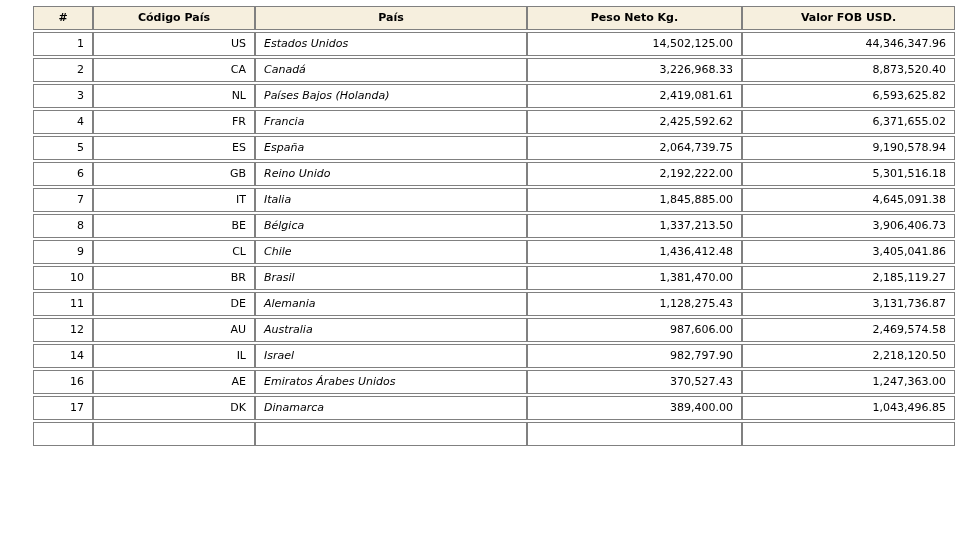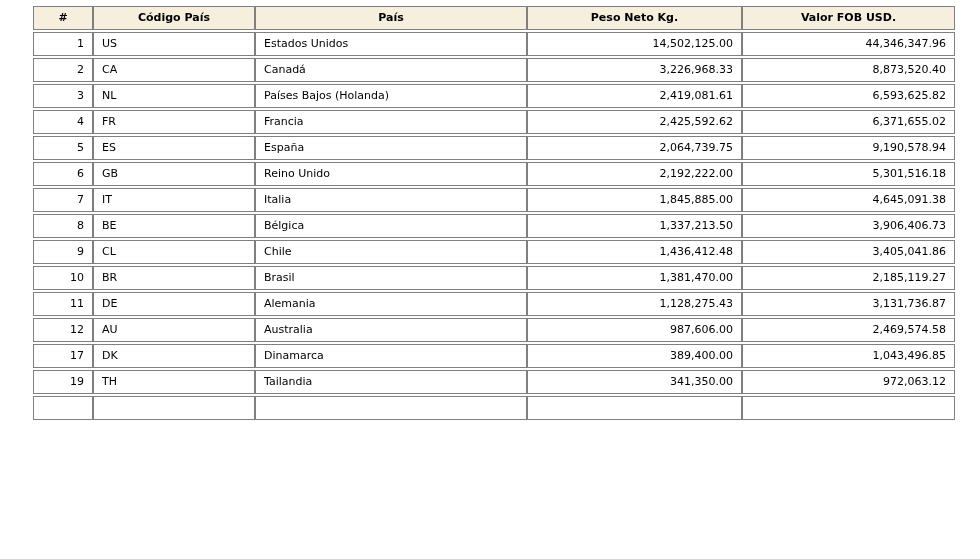--- a/index.html
+++ b/index.html
@@ -37,22 +37,22 @@
     color: #000000;
     background: #ffffff;
   }
   table.grid th {
     background: #F6EFDE;
     font-weight: bold;
     text-align: center;
     color: #000000;
   }
   .al-r { text-align: right; }
-  .al-c { text-align: left; }
-  .al-l { text-align: left; }
+  .al-c { text-align: right; }
+  .al-l { text-align: left; font-style: italic; }
 </style>
 </head>
 <body>
 
 <div class="report-wrap">
   <table class="grid">
     <colgroup>
       <col style="width:60px">
       <col style="width:162px">
       <col style="width:272px">
@@ -147,32 +147,39 @@
     <td class="al-r">3,131,736.87</td>
   </tr>
         <tr>
     <td class="al-r">12</td>
     <td class="al-c">AU</td>
     <td class="al-l">Australia</td>
     <td class="al-r">987,606.00</td>
     <td class="al-r">2,469,574.58</td>
   </tr>
         <tr>
+    <td class="al-r">14</td>
+    <td class="al-c">IL</td>
+    <td class="al-l">Israel</td>
+    <td class="al-r">982,797.90</td>
+    <td class="al-r">2,218,120.50</td>
+  </tr>
+        <tr>
+    <td class="al-r">16</td>
+    <td class="al-c">AE</td>
+    <td class="al-l">Emiratos Árabes Unidos</td>
+    <td class="al-r">370,527.43</td>
+    <td class="al-r">1,247,363.00</td>
+  </tr>
+        <tr>
     <td class="al-r">17</td>
     <td class="al-c">DK</td>
     <td class="al-l">Dinamarca</td>
     <td class="al-r">389,400.00</td>
     <td class="al-r">1,043,496.85</td>
-  </tr>
-        <tr>
-    <td class="al-r">19</td>
-    <td class="al-c">TH</td>
-    <td class="al-l">Tailandia</td>
-    <td class="al-r">341,350.00</td>
-    <td class="al-r">972,063.12</td>
   </tr>
         <tr>
     <td class="al-r"></td>
     <td class="al-c"></td>
     <td class="al-l"></td>
     <td class="al-r"></td>
     <td class="al-r"></td>
   </tr>
       </tbody>
   </table>

